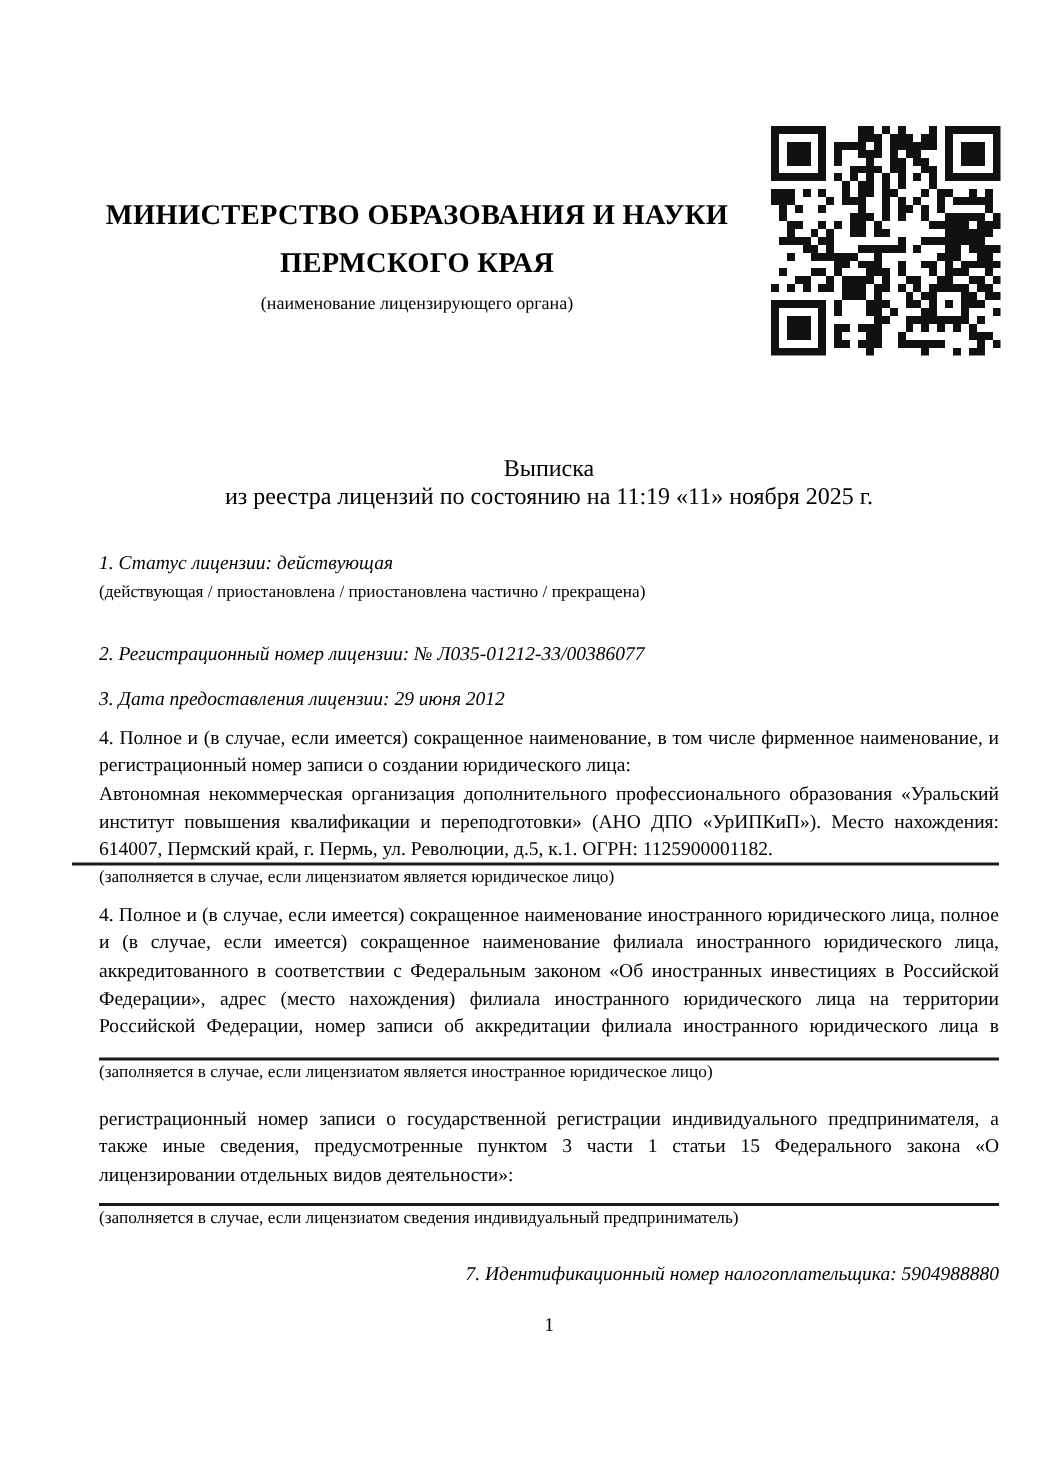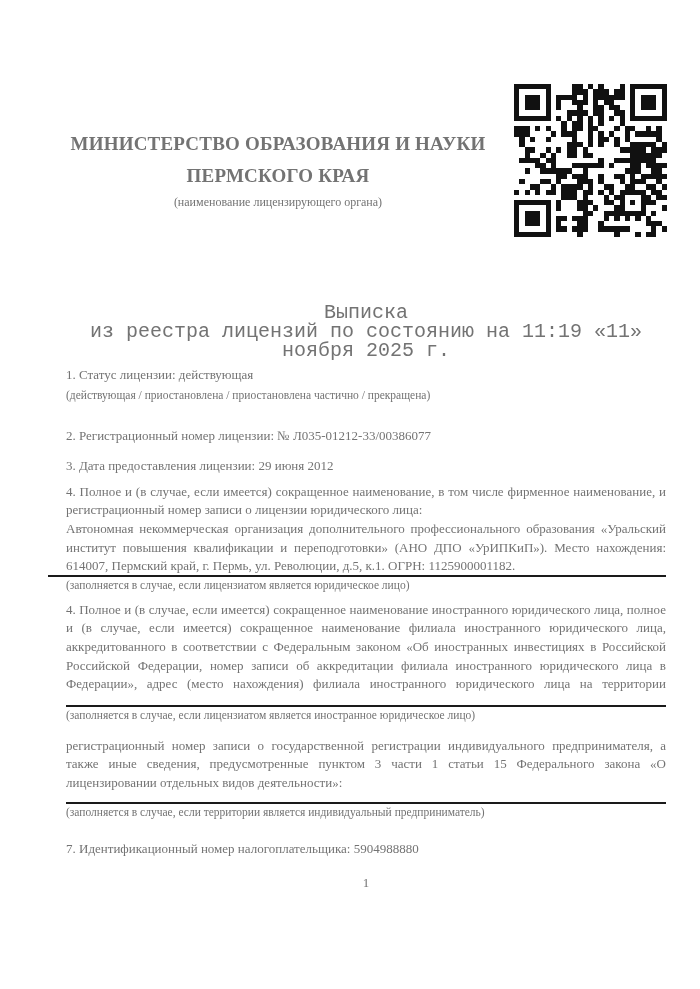--- a/index.html
+++ b/index.html
@@ -2,21 +2,21 @@
 <html><head>
 <meta charset="utf-8">
 <style>
   html, body { margin: 0; padding: 0; background: #ffffff; }
   .page {
     position: relative;
     width: 700px;
     height: 989px;
     background: #ffffff;
     font-family: "Liberation Serif", serif;
-    color: #737373;
+    color: #000000;
     overflow: hidden;
   }
   
   .org-header {
     position: absolute;
     left: 60px;
     top: 128px;
     width: 436px;
     text-align: center;
   }
@@ -41,50 +41,49 @@
   }
   .qr-wrap svg { display: block; width: 153px; height: 153px; }
 
   
   .title-block {
     position: absolute;
     top: 303px;
     left: 66px;
     width: 600px;
     text-align: center;
-    font-size: 20px;
+    font-size: 16px;
     line-height: 19px;
-    font-family: Liberation Mono, monospace;
   }
 
   
   .doc-body {
     position: absolute;
     top: 366px;
     left: 66px;
     width: 600px;
     font-size: 13px;
     line-height: 18.6px;
   }
-  .item-line { text-align: left; }
+  .item-line { text-align: left; font-style: italic; }
   .para { margin: 0; }
   .pline { text-align: justify; text-align-last: justify; }
   .pline-last { text-align-last: left; }
   .small-caption {
     font-size: 11.5px;
     line-height: 15px;
   }
   .cap-status { margin-top: 3px; }
   .cap-under { margin-top: 1px; }
   .mt-item2 { margin-top: 24px; }
   .mt-item3 { margin-top: 12px; }
   .mt-item4 { margin-top: 7px; }
   .mt-item5 { margin-top: 8px; }
   .mt-item6 { margin-top: 14px; }
-  .mt-item7 { margin-top: 20px; }
+  .mt-item7 { margin-top: 20px; text-align: right; }
   .rule {
     height: 2px;
     background: #1a1a1a;
   }
   .rule-1 { margin-left: -18px; margin-top: -1px; }
   .rule-2 { margin-top: 11px; }
   .rule-3 { margin-top: 9px; }
   .pagenum {
     margin-top: 16px;
     text-align: center;
@@ -538,46 +537,46 @@
 
     <div class="item-line">1. Статус лицензии: действующая</div>
     <div class="small-caption cap-status">(действующая / приостановлена / приостановлена частично / прекращена)</div>
 
     <div class="item-line mt-item2">2. Регистрационный номер лицензии: № Л035-01212-33/00386077</div>
 
     <div class="item-line mt-item3">3. Дата предоставления лицензии: 29 июня 2012</div>
 
     <div class="para mt-item4">
         <div class="pline">4. Полное и (в случае, если имеется) сокращенное наименование, в том числе фирменное наименование, и</div>
-        <div class="pline pline-last">регистрационный номер записи о лицензии юридического лица:</div>
+        <div class="pline pline-last">регистрационный номер записи о создании юридического лица:</div>
       </div>
     <div class="para">
         <div class="pline">Автономная некоммерческая организация дополнительного профессионального образования «Уральский</div>
         <div class="pline">институт повышения квалификации и переподготовки» (АНО ДПО «УрИПКиП»). Место нахождения:</div>
         <div class="pline pline-last">614007, Пермский край, г. Пермь, ул. Революции, д.5, к.1. ОГРН: 1125900001182.</div>
       </div>
     <div class="rule rule-1"></div>
     <div class="small-caption cap-under">(заполняется в случае, если лицензиатом является юридическое лицо)</div>
 
     <div class="para mt-item5">
         <div class="pline">4. Полное и (в случае, если имеется) сокращенное наименование иностранного юридического лица, полное</div>
         <div class="pline">и (в случае, если имеется) сокращенное наименование филиала иностранного юридического лица,</div>
         <div class="pline">аккредитованного в соответствии с Федеральным законом «Об иностранных инвестициях в Российской</div>
+        <div class="pline">Федерации», адрес (место нахождения) филиала иностранного юридического лица на территории</div>
         <div class="pline">Российской Федерации, номер записи об аккредитации филиала иностранного юридического лица в</div>
-        <div class="pline">Федерации», адрес (место нахождения) филиала иностранного юридического лица на территории</div>
       </div>
     <div class="rule rule-2"></div>
     <div class="small-caption cap-under">(заполняется в случае, если лицензиатом является иностранное юридическое лицо)</div>
 
     <div class="para mt-item6">
         <div class="pline">регистрационный номер записи о государственной регистрации индивидуального предпринимателя, а</div>
         <div class="pline">также иные сведения, предусмотренные пунктом 3 части 1 статьи 15 Федерального закона «О</div>
         <div class="pline pline-last">лицензировании отдельных видов деятельности»:</div>
       </div>
     <div class="rule rule-3"></div>
-    <div class="small-caption cap-under">(заполняется в случае, если территории является индивидуальный предприниматель)</div>
+    <div class="small-caption cap-under">(заполняется в случае, если лицензиатом сведения индивидуальный предприниматель)</div>
 
     <div class="item-line mt-item7">7. Идентификационный номер налогоплательщика: 5904988880</div>
 
     <div class="pagenum">1</div>
 
   </div>
 </div>
 
 </body></html>

